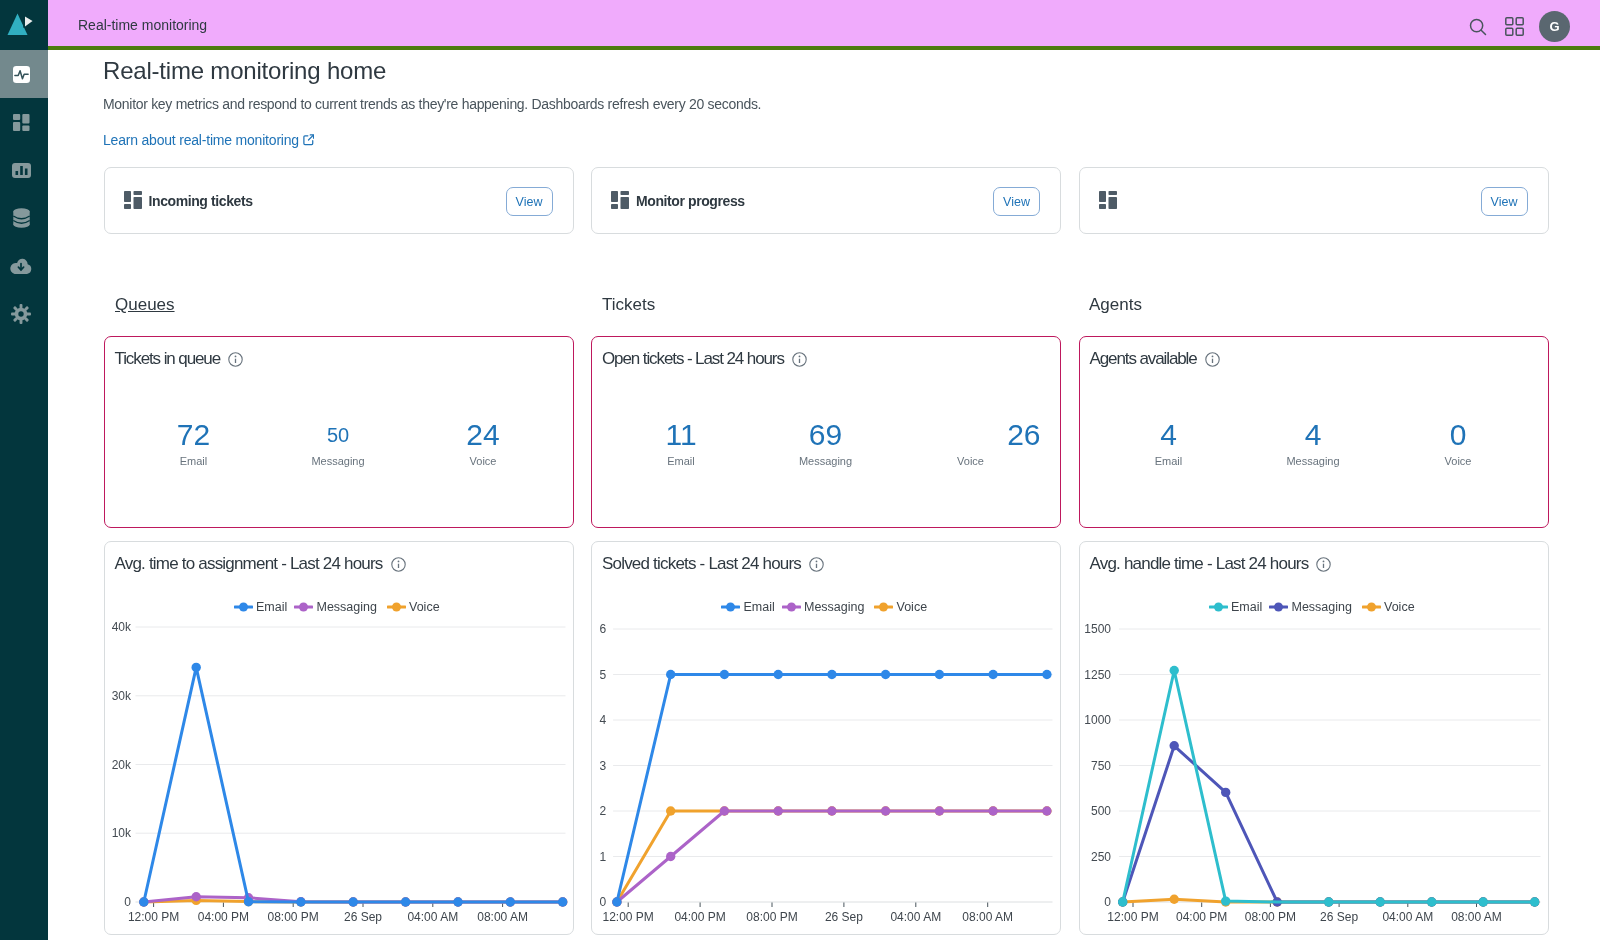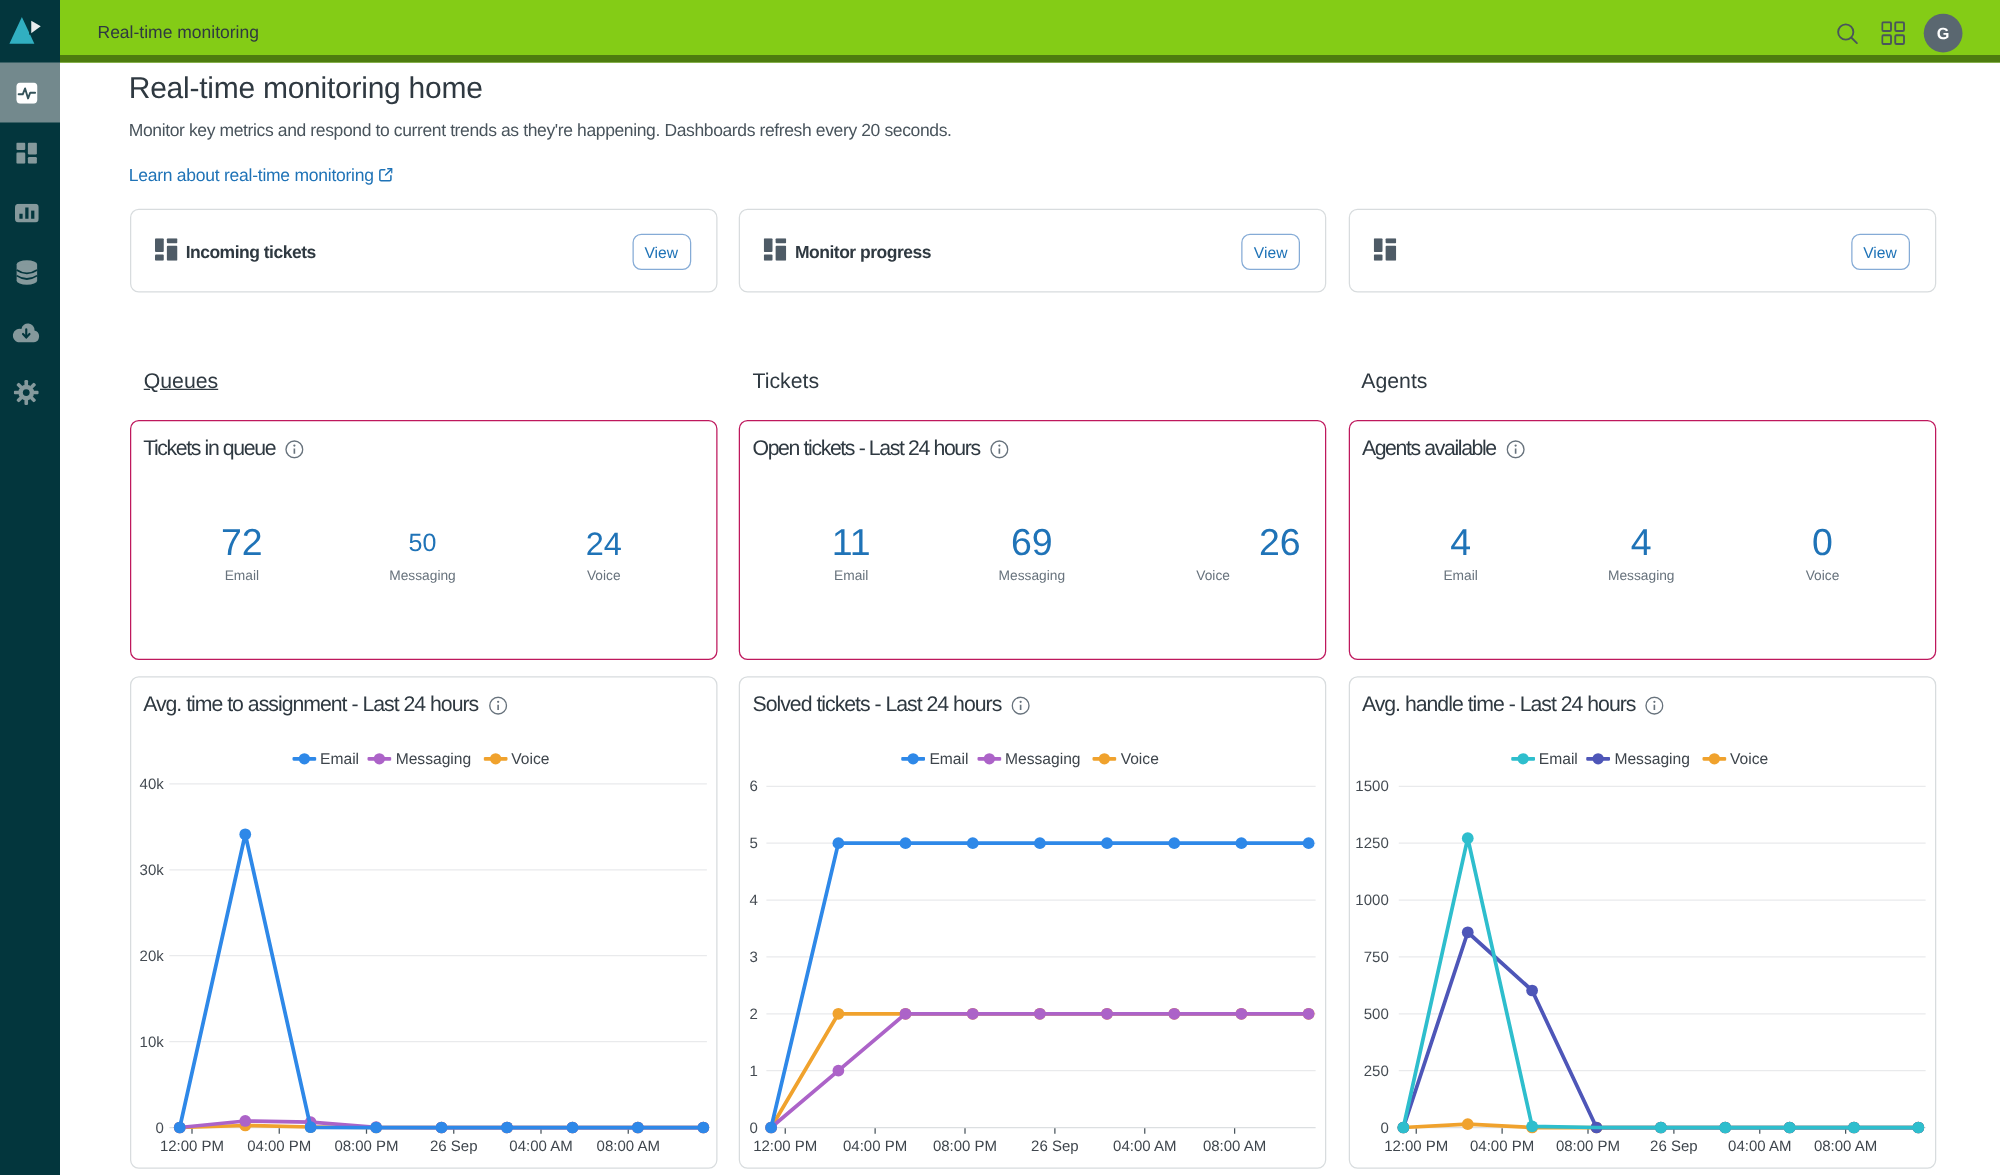--- a/index.html
+++ b/index.html
@@ -2,22 +2,22 @@
 <html><head><meta charset="utf-8"><title>Real-time monitoring</title>
 <style>
 * { margin:0; padding:0; box-sizing:border-box; }
 html,body { width:1600px; height:940px; overflow:hidden; background:#fff;
   font-family:"Liberation Sans",sans-serif; }
 #sidebar { position:absolute; left:0; top:0; width:48px; height:940px; background:#03363D; }
 .nav { width:48px; height:48px; display:flex; align-items:center; justify-content:center; }
 .nav.active { background:#73898D; }
 #sidebar .navwrap { position:absolute; top:50px; left:0; width:48px; }
 #sidebar .navwrap .nav svg { margin-left:-6px; }
-#topbar { position:absolute; left:48px; top:0; width:1552px; height:50px; background:#84cc16;
-  border-bottom:6px solid #4d7c0f; }
+#topbar { position:absolute; left:48px; top:0; width:1552px; height:50px; background:#f0abfc;
+  border-bottom:4px solid #4d7c0f; }
 #topbar .ttl { position:absolute; left:30px; top:0; height:50px; display:flex; align-items:center;
   font-size:14px; color:#2F3941; }
 .scard { position:absolute; top:167px; width:470px; height:67px; background:#fff;
   border:1px solid #D8DCDE; border-radius:7px;padding-left:48px; }
 .viewbtn { position:absolute; right:20px; top:19px; width:47px; height:29px; border:1px solid #85ABD6;
   border-radius:7px; color:#1F73B7; font-size:12.5px; display:flex; align-items:center; justify-content:center; }
 .sechead { position:absolute; top:295px; font-size:17px; color:#2F3941; }
 .kcard { position:absolute; top:336px; width:470px; height:192px; background:#fff;
   border:1px solid #be185d; border-radius:7px; }
 .chcard { position:absolute; top:541px; width:470px; height:394px; background:#fff;
@@ -169,21 +169,21 @@
       <svg width="15" height="15" viewBox="0 0 15 15" style="margin-left:8px;flex:0 0 auto;">
         <circle cx="7.5" cy="7.5" r="6.7" fill="none" stroke="#68737D" stroke-width="1.1"></circle>
         <circle cx="7.5" cy="4.4" r="0.9" fill="#68737D"></circle>
         <line x1="7.5" y1="6.7" x2="7.5" y2="11" stroke="#68737D" stroke-width="1.3"></line>
       </svg>
     </div>
   <div style="position:absolute;left:19px;top:83px;width:140px;text-align:center;font-size:30px;line-height:30px;color:#1F73B7;">72</div>
     <div style="position:absolute;left:19px;top:118px;width:140px;text-align:center;font-size:11px;color:#68737D;">Email</div>
     <div style="position:absolute;left:163.5px;top:83px;width:140px;text-align:center;font-size:20px;line-height:30px;color:#1F73B7;">50</div>
     <div style="position:absolute;left:163.5px;top:118px;width:140px;text-align:center;font-size:11px;color:#68737D;">Messaging</div>
-    <div style="position:absolute;left:308.5px;top:83px;width:140px;text-align:center;font-size:26px;line-height:30px;color:#1F73B7;">24</div>
+    <div style="position:absolute;left:308.5px;top:83px;width:140px;text-align:center;font-size:30px;line-height:30px;color:#1F73B7;">24</div>
     <div style="position:absolute;left:308.5px;top:118px;width:140px;text-align:center;font-size:11px;color:#68737D;">Voice</div>
 </div>
 <div class="kcard" style="left:591px;">
   <div class="ctitle">
       <span>Open tickets - Last 24 hours</span>
       <svg width="15" height="15" viewBox="0 0 15 15" style="margin-left:8px;flex:0 0 auto;">
         <circle cx="7.5" cy="7.5" r="6.7" fill="none" stroke="#68737D" stroke-width="1.1"></circle>
         <circle cx="7.5" cy="4.4" r="0.9" fill="#68737D"></circle>
         <line x1="7.5" y1="6.7" x2="7.5" y2="11" stroke="#68737D" stroke-width="1.3"></line>
       </svg>

